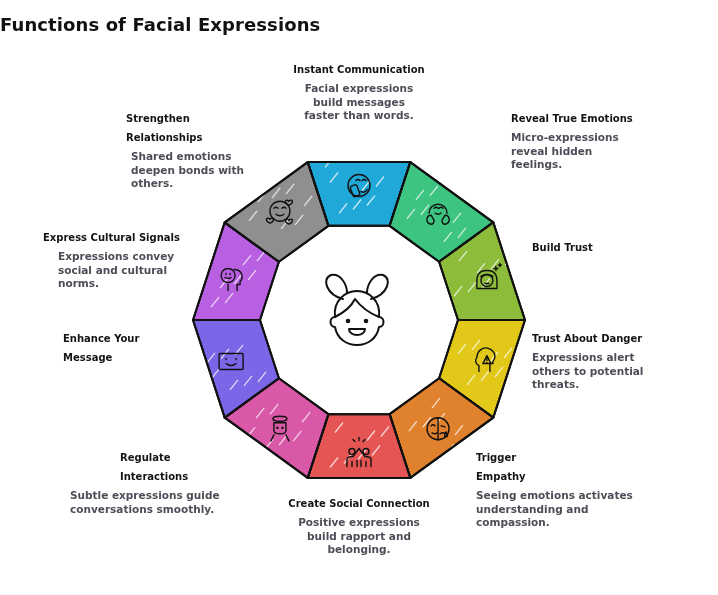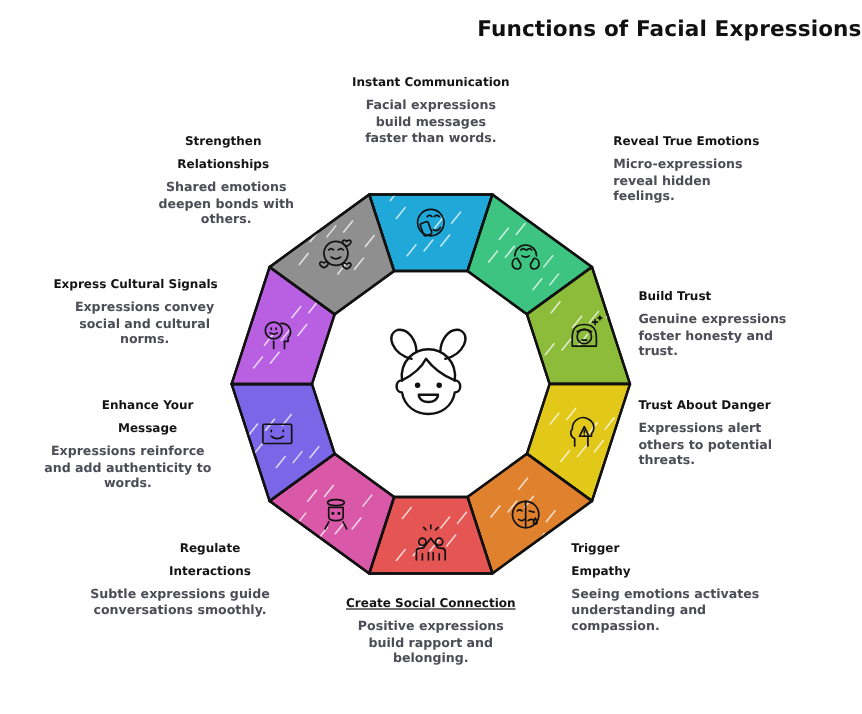--- a/index.html
+++ b/index.html
@@ -1,24 +1,24 @@
 <!DOCTYPE html>
 <html><head>
   <meta charset="utf-8">
   <style>
     html, body { margin: 0; padding: 0; background: #ffffff; }
     body { width: 718px; height: 595px; position: relative; overflow: hidden;
            font-family: "DejaVu Sans", sans-serif; }
-    .title { position: absolute; left: 0; top: 14px; width: 718px; text-align: right;
+    .title { position: absolute; left: 0; top: 14px; width: 718px; text-align: left;
              font-weight: bold; font-size: 18px; color: #111; letter-spacing: 0.1px; }
     svg.ring { position: absolute; left: 0; top: 0; }
     .label { position: absolute; width: 190px; }
     .label .h { font-weight: bold; font-size: 10px; line-height: 19px; color: #141414; }
     .label .d { font-weight: bold; font-size: 10.5px; line-height: 13.5px; color: #4d4d57; margin-top: 3px; }
-    .left { text-align: center; }
+    .left { text-align: left; }
     .right { text-align: left; }
     .center { text-align: center; }
   </style>
 </head>
 <body>
 
 <div class="title">Functions of Facial Expressions</div>
 
 <svg class="ring" width="718" height="595" viewBox="0 0 718 595" xmlns="http://www.w3.org/2000/svg">
   <defs>
@@ -274,46 +274,44 @@
   <div class="d" style="width:130px;margin:3px auto 0;">Facial expressions build messages faster than words.</div>
 </div>
 
 <div class="label right" style="left:469px; top:109px; width:130px;margin-left:42px;">
   <div class="h">Reveal True Emotions</div>
   <div class="d">Micro-expressions reveal hidden feelings.</div>
 </div>
 
 <div class="label right" style="left:532px; top:238px; width:160px;">
   <div class="h">Build Trust</div>
-  <div class="d" style="width:130px;">Genuine expressions foster honesty and trust.</div>
 </div>
 
 <div class="label right" style="left:532px; top:329px; width:120px;">
   <div class="h">Trust About Danger</div>
   <div class="d">Expressions alert others to potential threats.</div>
 </div>
 
 <div class="label right" style="left:476px; top:448px; width:160px;">
   <div class="h" style="width:90px;">Trigger Empathy</div>
   <div class="d">Seeing emotions activates understanding and compassion.</div>
 </div>
 
 <div class="label center" style="left:264px; top:494px;">
-  <div class="h" style="width:150px;margin:0 auto;text-decoration:underline;">Create Social Connection</div>
+  <div class="h" style="width:150px;margin:0 auto;">Create Social Connection</div>
   <div class="d" style="width:125px;margin:3px auto 4px;">Positive expressions build rapport and belonging.</div>
 </div>
 
 <div class="label left" style="left:70px; top:448px; width:160px;">
   <div class="h" style="width:110px;margin-left:auto;">Regulate Interactions</div>
   <div class="d">Subtle expressions guide conversations smoothly.</div>
 </div>
 
 <div class="label left" style="left:30px; top:329px; width:153px;">
   <div class="h" style="width:120px;margin-left:auto;">Enhance Your Message</div>
-  <div class="d">Expressions reinforce and add authenticity to words.</div>
 </div>
 
 <div class="label left" style="left:30px; top:228px; width:153px;">
   <div class="h" style="width:140px;margin-left:auto;">Express Cultural Signals</div>
   <div class="d" style="width:125px;margin-left:auto;">Expressions convey social and cultural norms.</div>
 </div>
 
 <div class="label left" style="left:66px; top:109px; width:180px;">
   <div class="h" style="width:120px;margin-left:auto;">Strengthen Relationships</div>
   <div class="d" style="width:115px;margin-left:auto;">Shared emotions deepen bonds with others.</div>

